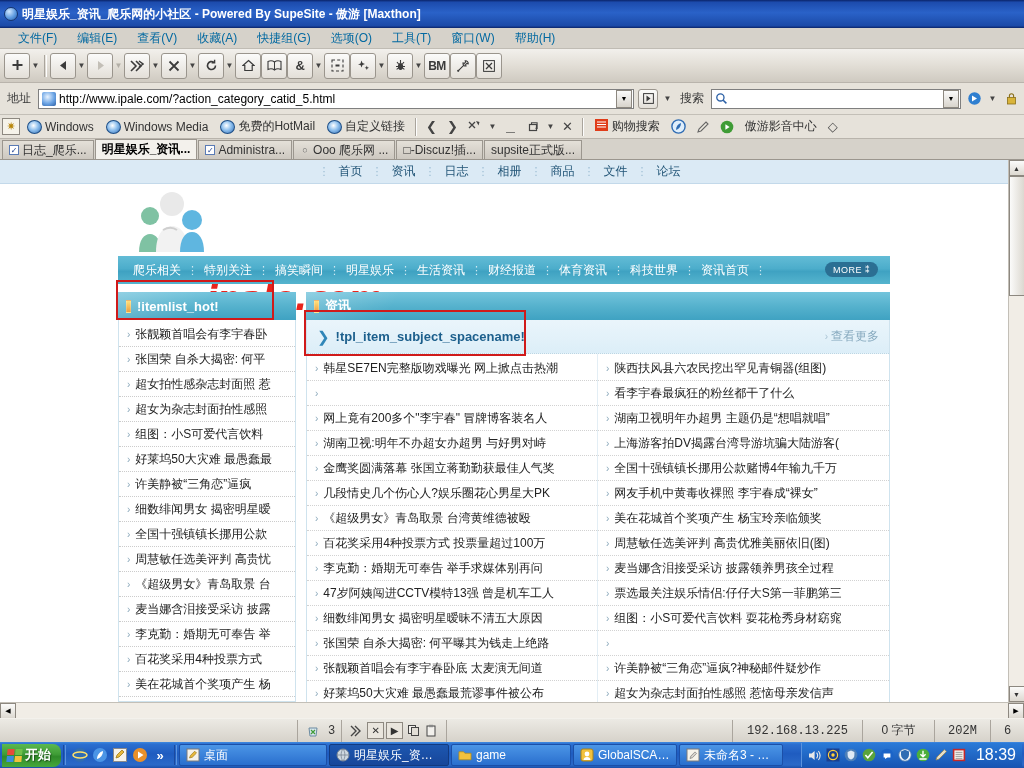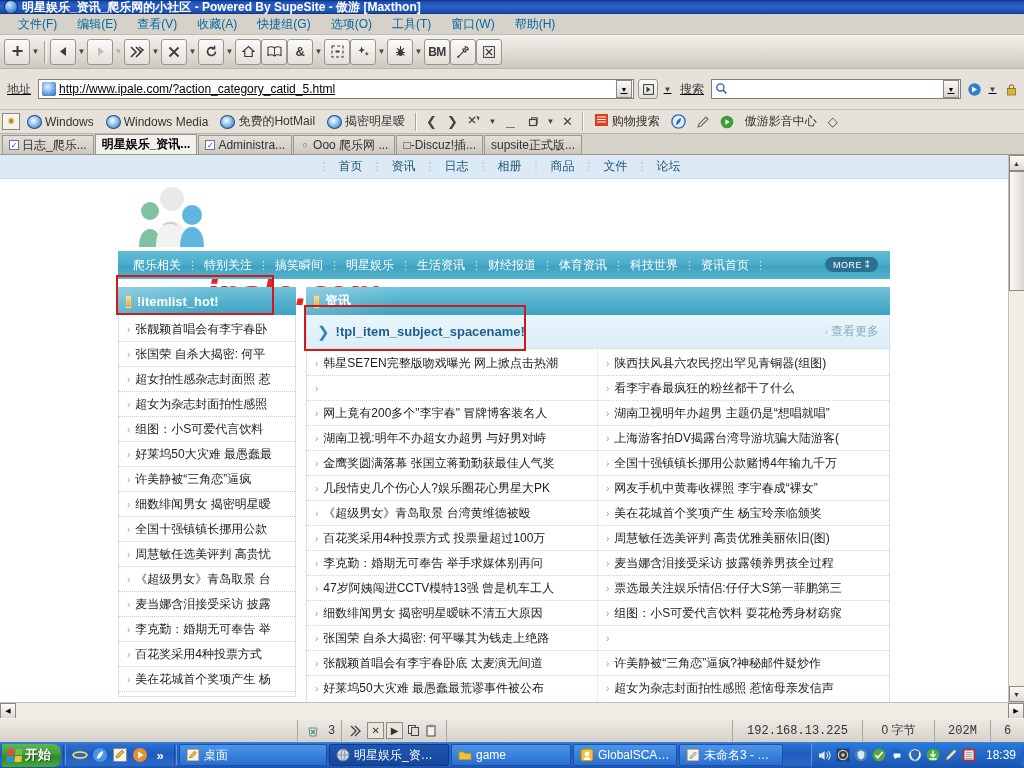--- a/index.html
+++ b/index.html
@@ -8,21 +8,21 @@
     width: 1024px; height: 768px;
     overflow: hidden;
     font-family: "Liberation Sans", "DejaVu Sans", sans-serif;
     font-size: 12px;
     background: #d4d0c8;
   }
   .app { width: 1024px; height: 768px; position: relative; display: flex; flex-direction: column; }
 
   
   .titlebar {
-    height: 14px;
+    height: 28px;
     background: linear-gradient(180deg,#0a246a 0%,#1c4bad 8%,#2a62c8 45%,#1b4aa8 92%,#0a246a 100%);
     color: #fff; display: flex; align-items: center; padding: 0 4px;
     font-weight: bold; font-size: 12px; white-space: nowrap;
   }
   .tb-ico {
     width: 14px; height: 14px; border-radius: 50%;
     background: radial-gradient(circle at 35% 30%, #cfe6ff 0%, #5d9ae0 55%, #2a5fa8 100%);
     border: 1px solid #17356e; margin-right: 4px; flex: 0 0 auto;
   }
   .tb-text { overflow: hidden; text-overflow: ellipsis; }
@@ -48,22 +48,22 @@
   }
   .tbtn.framed { border: 1px solid #9a958d; background: linear-gradient(180deg,#fbfbfa,#e3dfd8); }
   .tbtn.dis { color: #b2aea6; }
   .tsep { width: 3px; height: 22px; border-left: 1px solid #a9a49c; border-right: 1px solid #fdfdfd; margin: 0 3px; }
   .tarrow { width: 11px; height: 26px; display: flex; align-items: center; justify-content: center; font-size: 8px; color: #444; }
   .tbtn svg { display: block; }
   .tbtn .bmtxt { font-size: 12px; font-weight: bold; letter-spacing: -0.5px; }
 
   
   .addrbar {
-    height: 41px; background: #e6e2da; display: flex; align-items: center;
-    padding: 0 4px; gap: 4px; border-bottom: 1px solid #c3bfb7; text-decoration: underline;
+    height: 32px; background: #e6e2da; display: flex; align-items: center;
+    padding: 0 4px; gap: 4px; border-bottom: 1px solid #c3bfb7;
   }
   .addr-label, .search-label { color: #3a3a3a; font-size: 12px; padding: 0 3px; }
   .combo {
     height: 20px; background: #fff; border: 1px solid #7f7f7f;
     display: flex; align-items: center; flex: 1; min-width: 0;
   }
   .combo .favico {
     width: 14px; height: 14px; margin: 0 3px; flex: 0 0 auto;
     background: radial-gradient(circle at 40% 35%, #e8f3ff 0%, #6aa3e4 55%, #2c5fa5 100%);
     border-radius: 2px;
@@ -270,21 +270,21 @@
   }
   .taskitem.w1 { flex: 0 0 148px; }
   .taskitem.w2 { flex: 0 0 120px; }
   .taskitem.w3 { flex: 0 0 104px; }
   .taskitem .tl { overflow: hidden; text-overflow: ellipsis; }
   .tray {
     margin-left: auto; height: 24px; display: flex; align-items: center; gap: 3px; padding: 0 6px;
     background: linear-gradient(180deg,#2a7ad8,#1856b4); border-left: 1px solid #5b93de; color: #fff;
   }
   .tray .ti { width: 15px; height: 15px; display: flex; align-items: center; justify-content: center; font-size: 11px; }
-  .clock { font-size: 12px; color: #fff; padding-left: 6px; text-align: center; }
+  .clock { font-size: 16px; color: #fff; padding-left: 6px; text-align: center; }
 </style>
 </head>
 <body>
 
 <div class="app">
 
   <div class="titlebar">
     <span class="tb-ico"></span>
     <span class="tb-text"><span>明星娱乐_资讯_爬乐网的小社区</span><span> - Powered By SupeSite - 傲游 [Maxthon]</span></span>
   </div>
@@ -442,21 +442,21 @@
     <div class="lb-item">
       <span class="ie-ico"></span>
       <span>Windows Media</span>
     </div>
     <div class="lb-item">
       <span class="ie-ico"></span>
       <span>免费的HotMail</span>
     </div>
     <div class="lb-item">
       <span class="ie-ico"></span>
-      <span>揭密明星暧</span>
+      <span>自定义链接</span>
     </div>
     <span class="lb-sep"></span>
     <span class="lb-ico">❮</span>
     <span class="lb-ico">❯</span>
     <span class="lb-ico">
       <svg width="13" height="13" viewBox="0 0 13 13">
           <path d="M1 2l6 6M7 2L1 8" stroke="#444" stroke-width="1.3"></path>
           <path d="M8 1l3.5 1-1 3.5z" fill="#444"></path>
         </svg>
     </span>

